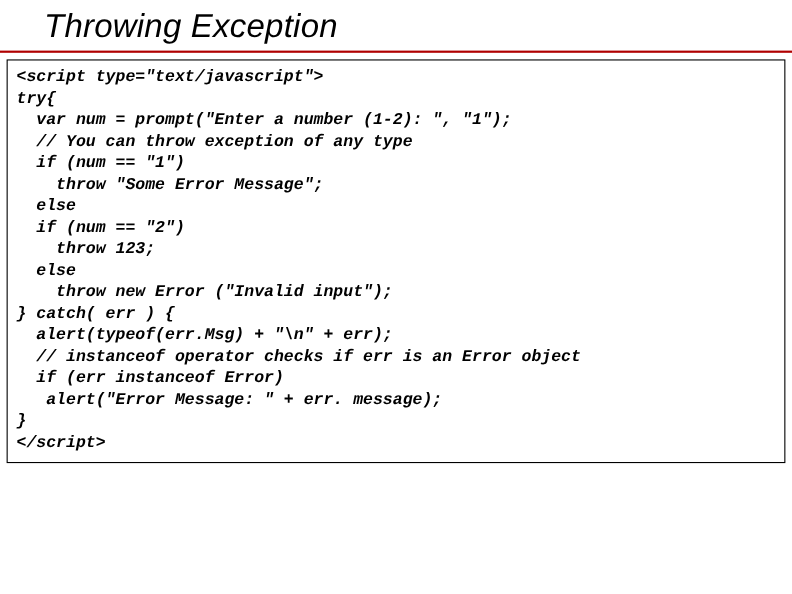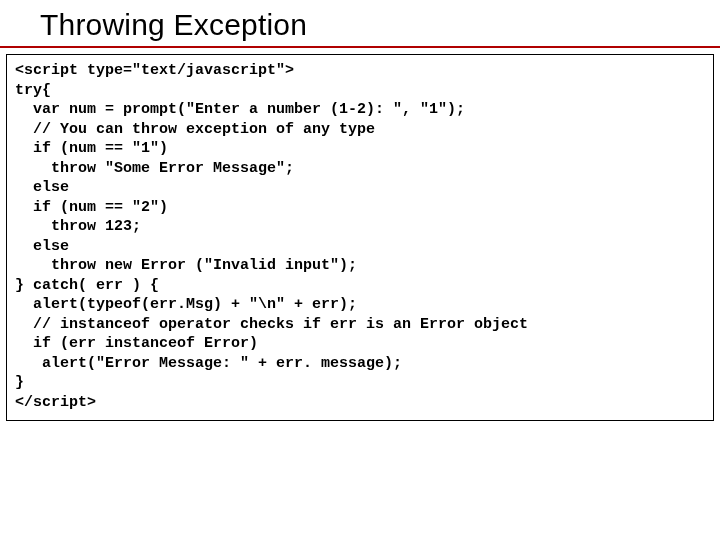--- a/index.html
+++ b/index.html
@@ -9,20 +9,21 @@
     height: 540px;
     background: #ffffff;
     font-family: Arial, Helvetica, sans-serif;
     overflow: hidden;
   }
   .slide {
     width: 720px;
     height: 540px;
     position: relative;
     box-sizing: border-box;
+    font-style: italic;
   }
   .title {
     font-size: 30px;
     color: #000;
     padding: 8px 0 4px 40px;
     font-family: Arial, sans-serif;
     letter-spacing: 0.2px;
   }
   .rule {
     height: 2px;

